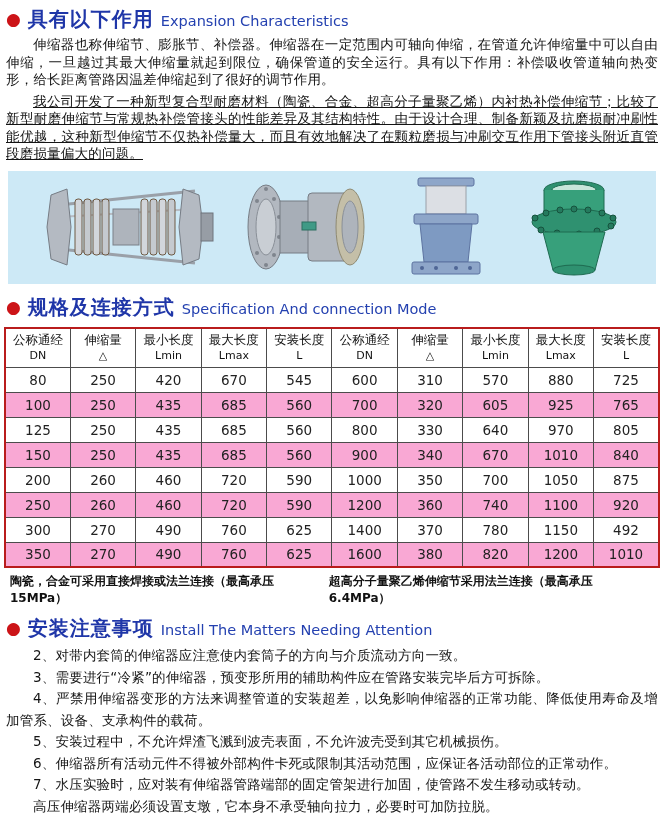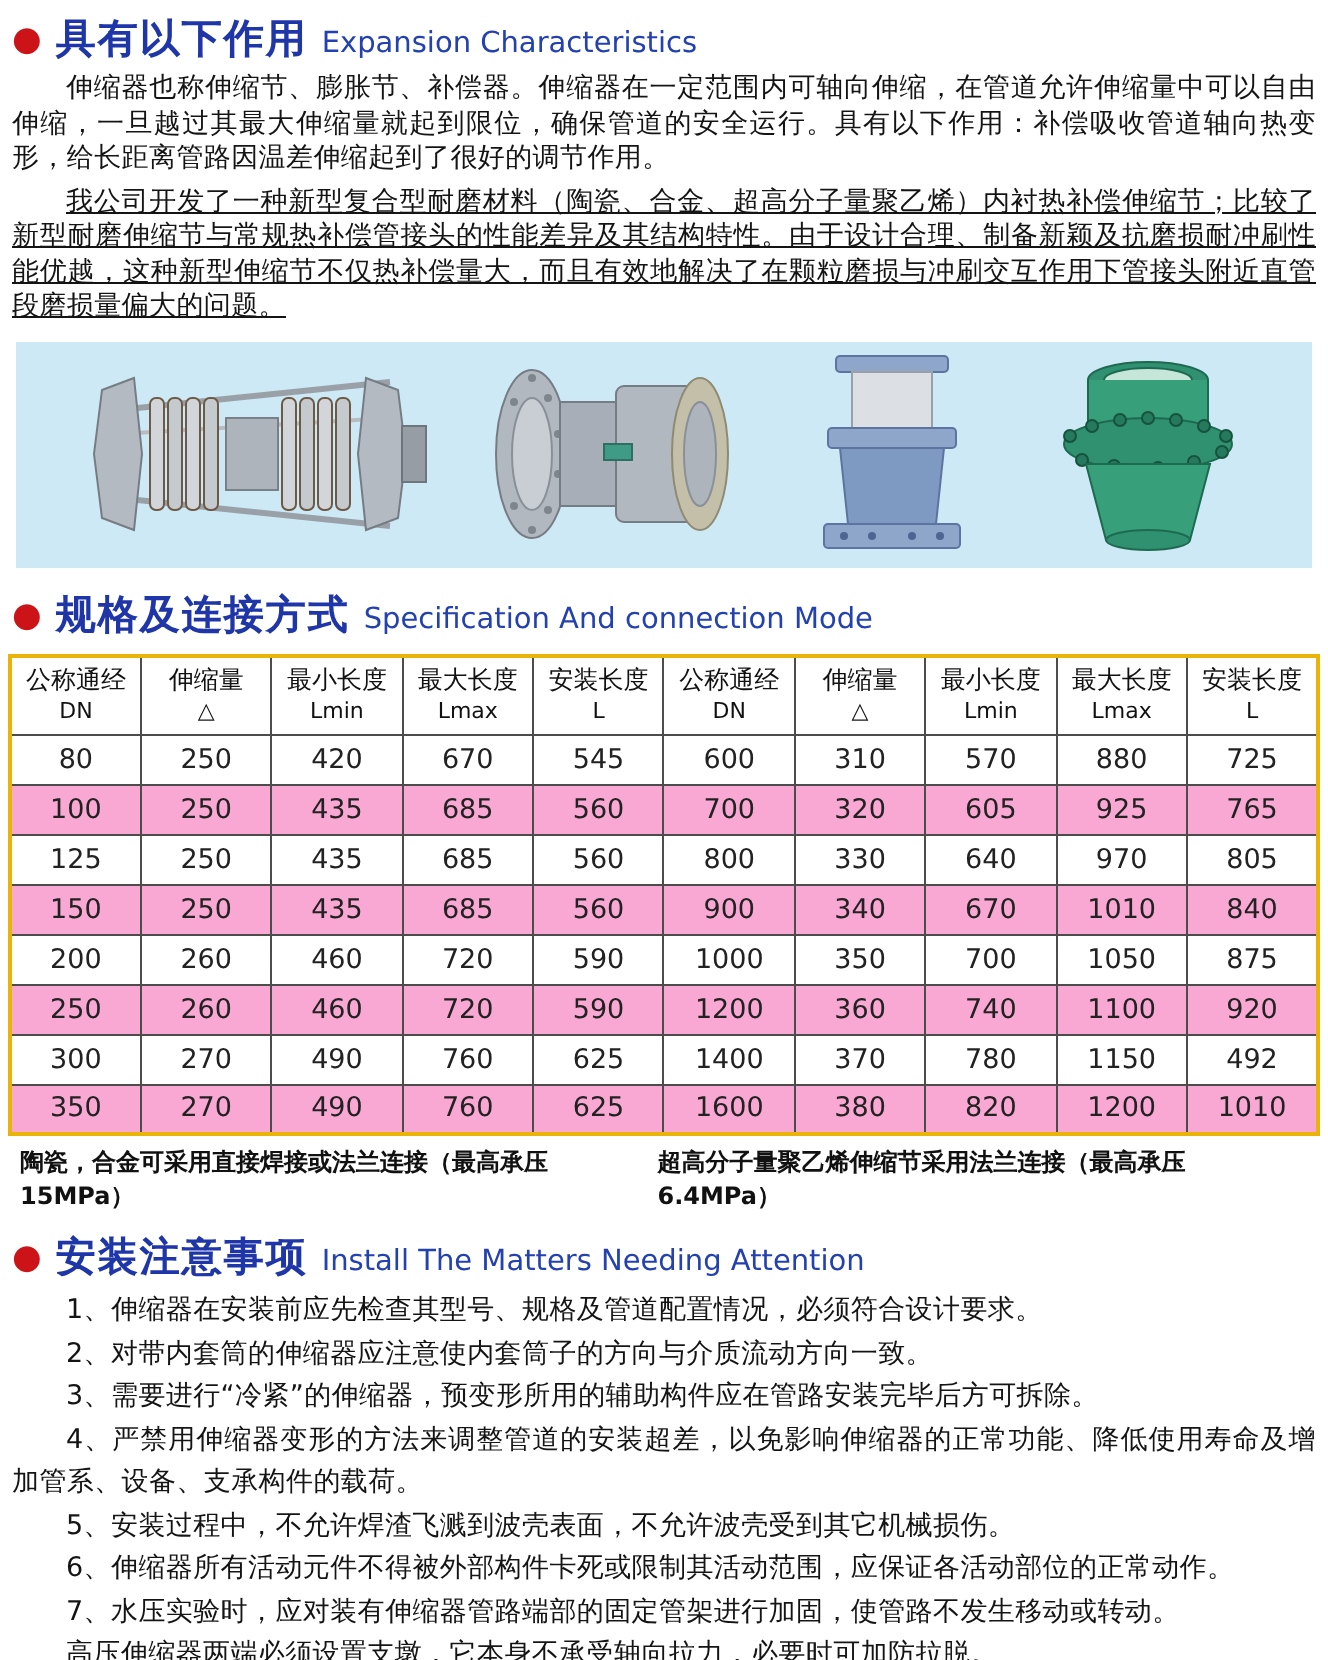--- a/index.html
+++ b/index.html
@@ -28,21 +28,21 @@
   
   .photo-strip {
     margin:8px 4px 10px 4px; height:113px; background:#cde9f6;
     display:flex; align-items:center; justify-content:space-around; padding:0 14px;
   }
   .photo { flex:0 0 auto; }
 
   
   table.spec {
     width:656px; margin:6px 0 0 0; border-collapse:collapse; table-layout:fixed;
-    border:2px solid #eab308;
+    border:2px solid #b91c1c;
   }
   table.spec th, table.spec td {
     border:1px solid #4c4c4c; text-align:center; vertical-align:middle;
   }
   table.spec th { font-weight:500; font-size:12.5px; line-height:16px; padding:3px 0; color:#111; }
   table.spec td { font-size:13.5px; height:25px; color:#222; font-weight:500; }
   table.spec tr.stripe td { background:#f9a8d4; }
   .th-sub { font-size:11px; }
 
   
@@ -311,21 +311,20 @@
     <span>超高分子量聚乙烯伸缩节采用法兰连接（最高承压6.4MPa）</span>
   </div>
 
   <div class="sec-head">
     <span class="bullet">●</span>
     <span class="sec-zh">安装注意事项</span>
     <span class="sec-en">Install The Matters Needing Attention</span>
   </div>
 
   <div class="notes-list">
-      <div class="note-line">1、伸缩器在安装前应先检查其型号、规格及管道配置情况，必须符合设计要求。</div>
       <div class="note-line">2、对带内套筒的伸缩器应注意使内套筒子的方向与介质流动方向一致。</div>
       <div class="note-line">3、需要进行“冷紧”的伸缩器，预变形所用的辅助构件应在管路安装完毕后方可拆除。</div>
       <div class="note-line">4、严禁用伸缩器变形的方法来调整管道的安装超差，以免影响伸缩器的正常功能、降低使用寿命及增加管系、设备、支承构件的载荷。</div>
       <div class="note-line">5、安装过程中，不允许焊渣飞溅到波壳表面，不允许波壳受到其它机械损伤。</div>
       <div class="note-line">6、伸缩器所有活动元件不得被外部构件卡死或限制其活动范围，应保证各活动部位的正常动作。</div>
       <div class="note-line">7、水压实验时，应对装有伸缩器管路端部的固定管架进行加固，使管路不发生移动或转动。</div>
       <div class="note-line">高压伸缩器两端必须设置支墩，它本身不承受轴向拉力，必要时可加防拉脱。</div>
     </div>
 
 </div>

